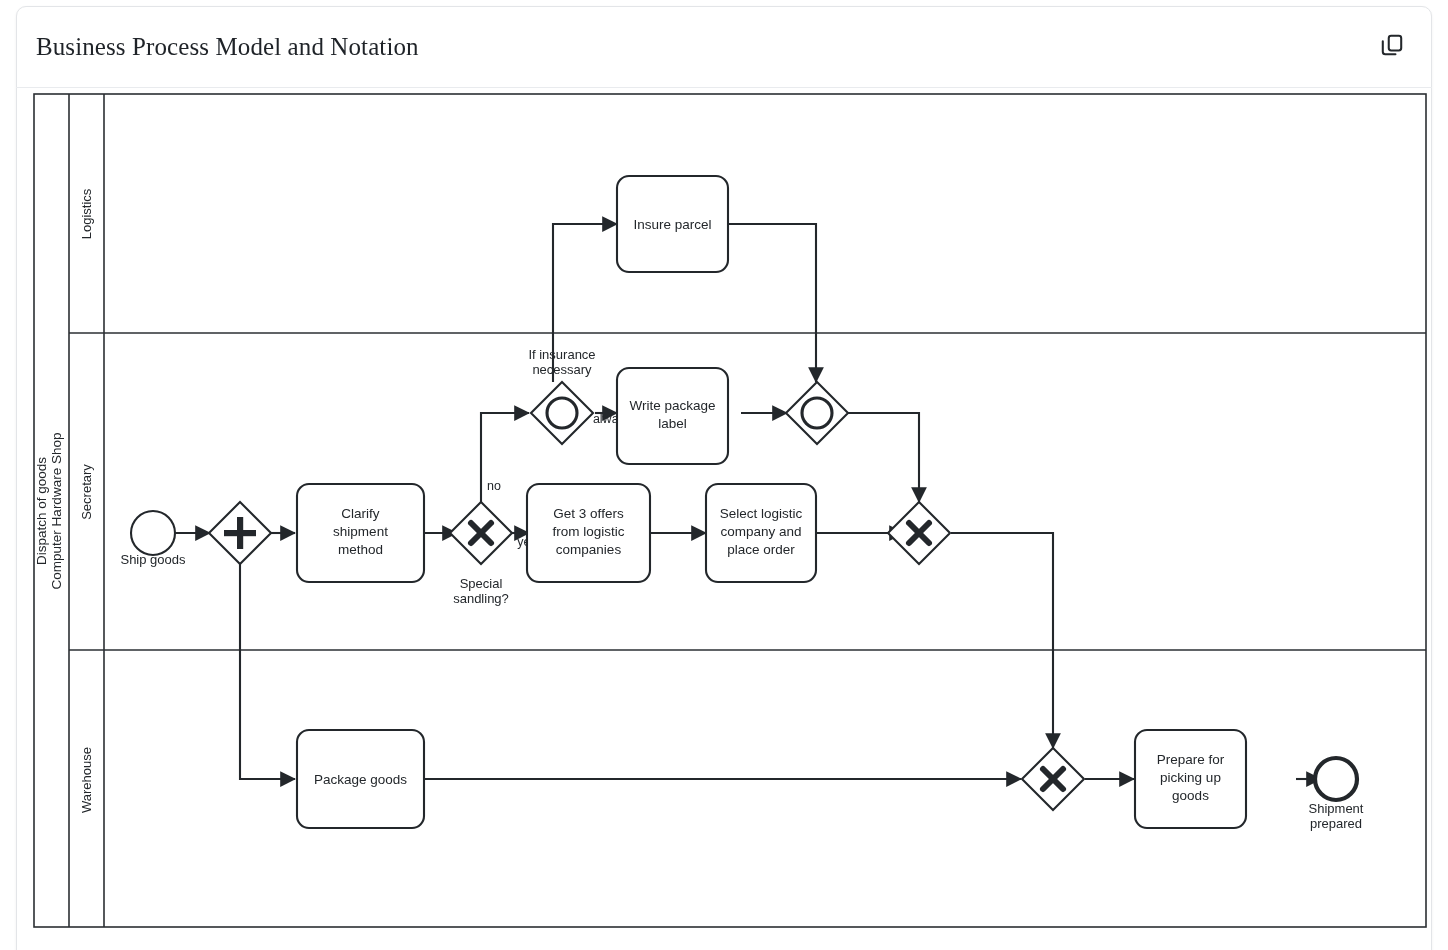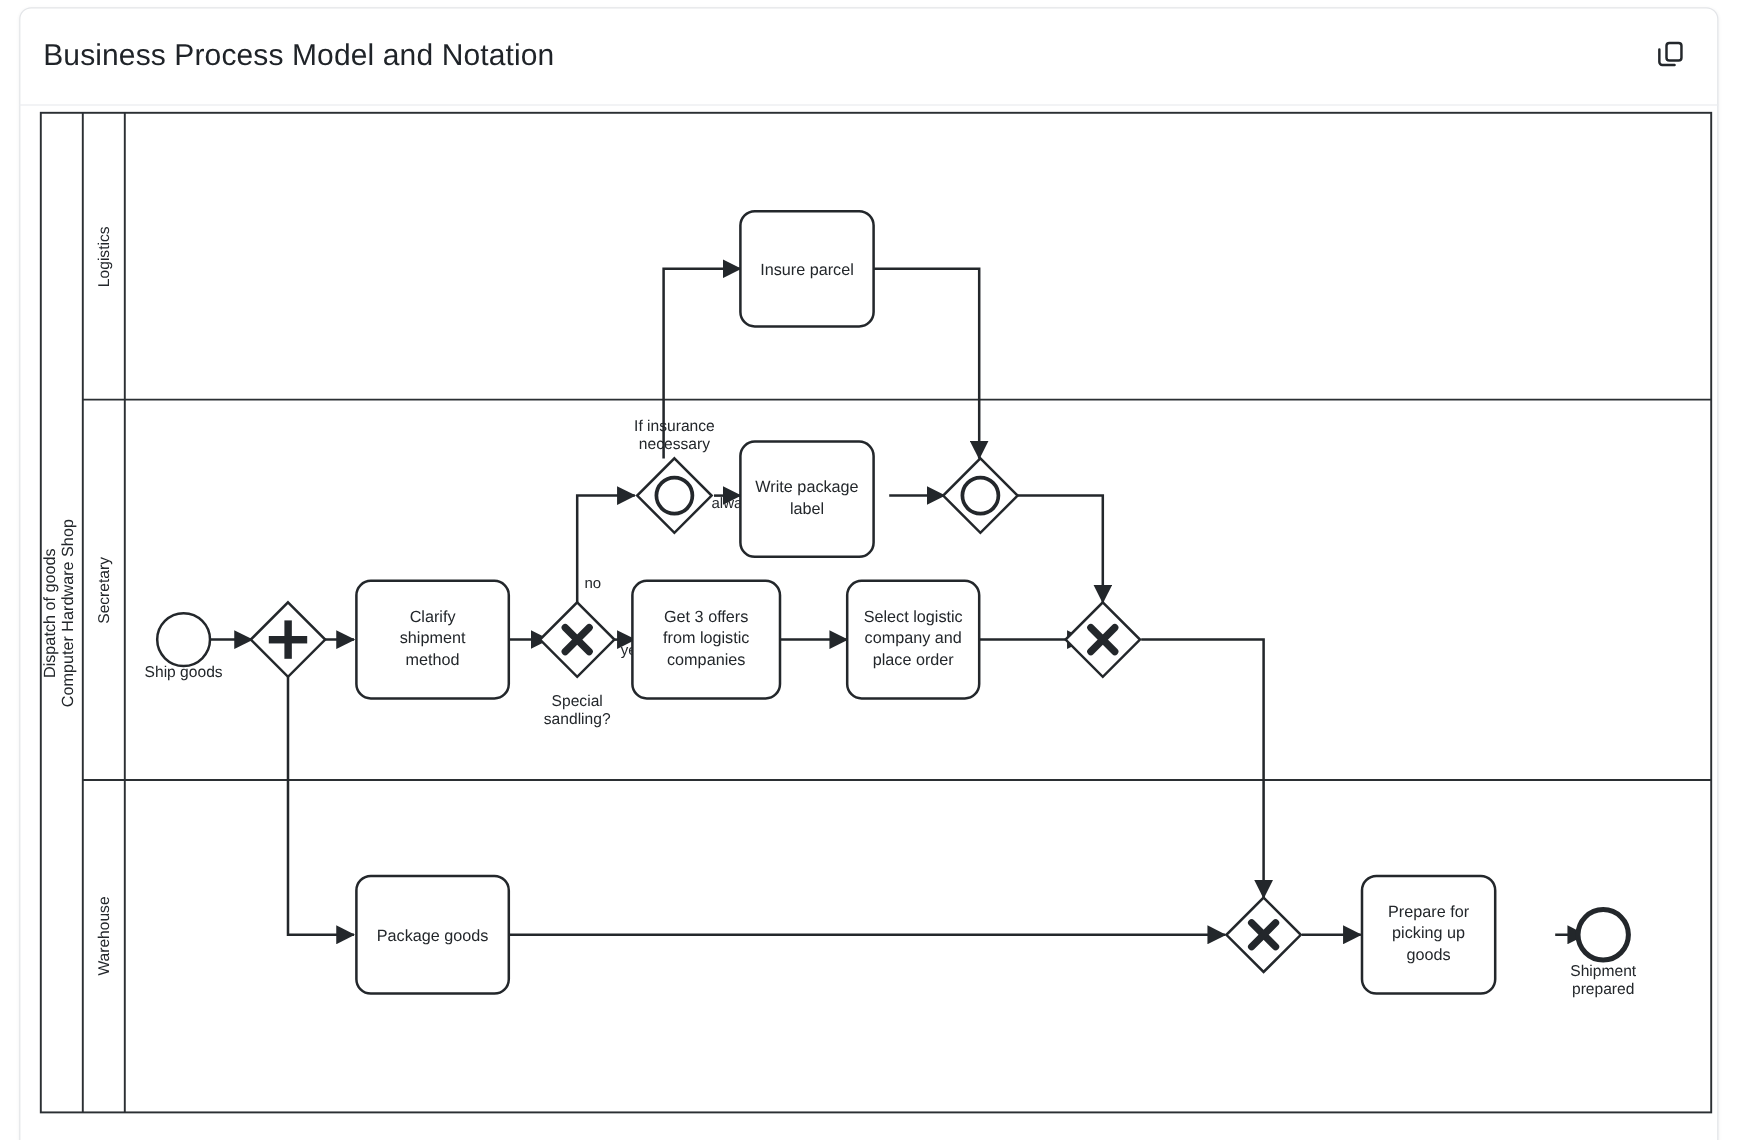--- a/index.html
+++ b/index.html
@@ -32,20 +32,21 @@
     left: 16px;
     top: 6px;
     width: 1416px;
     height: 82px;
     box-sizing: border-box;
     border-bottom: 1px solid #e9ebee;
     display: flex;
     align-items: center;
     justify-content: space-between;
     padding: 0 20px 0 20px;
+    font-family: Liberation Serif, serif;
   }
   .card-title {
     font-size: 25px;
     color: #1f2328;
     font-weight: 400;
     letter-spacing: 0.1px;
     white-space: nowrap;
   }
   .copy-btn {
     width: 40px;

